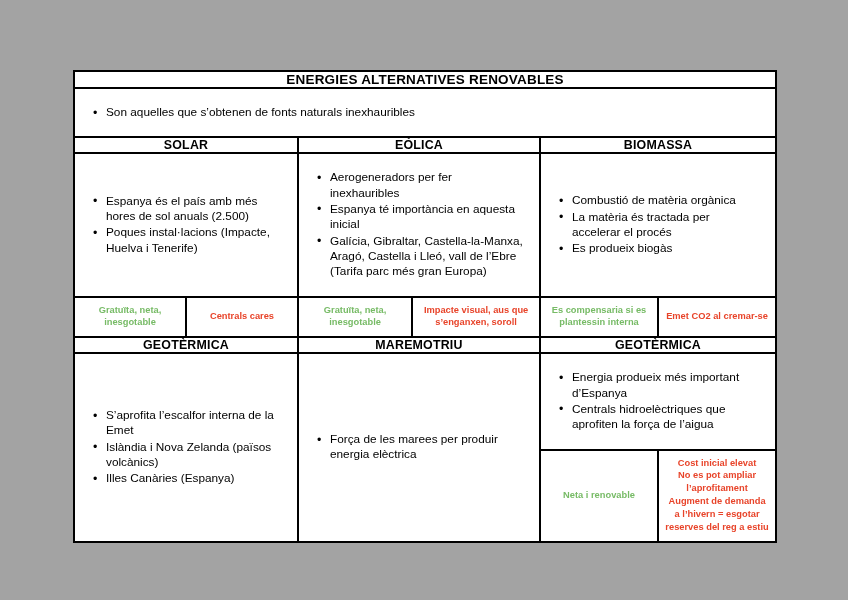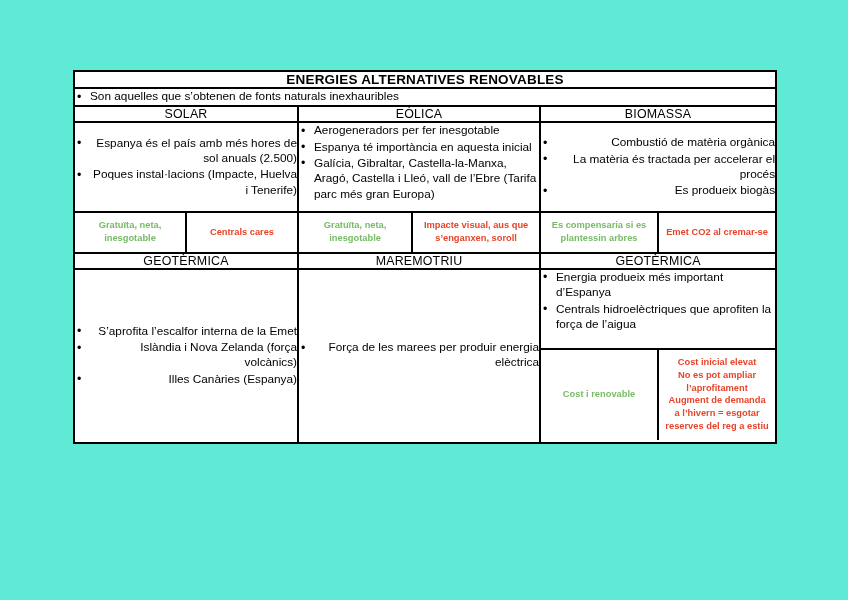--- a/index.html
+++ b/index.html
@@ -12,21 +12,21 @@
     height: 600px;
     font-family: "Liberation Sans", sans-serif;
     color: #000000;
     overflow: hidden;
   }
 
   .page {
     position: relative;
     width: 848px;
     height: 600px;
-    background: #5eead4;
+    background: #a3a3a3;
   }
 
   .doc-table {
     position: absolute;
     left: 73px;
     top: 70px;
     width: 702px;
     border-collapse: collapse;
     table-layout: fixed;
   }
@@ -51,38 +51,38 @@
   
   .intro-cell {
     padding: 7px 6px 8px 8px;
     font-size: 11.8px;
     vertical-align: middle;
   }
 
   
   .section-head {
     text-align: center;
-    font-weight: normal;
+    font-weight: bold;
     font-size: 12.4px;
     letter-spacing: 0.2px;
     padding: 6px 4px 7px 4px;
     vertical-align: middle;
   }
 
   
   .body-cell {
     padding: 8px 8px 8px 6px;
     font-size: 11.8px;
     vertical-align: top;
   }
-  .body-cell.mid { vertical-align: middle; text-align: right; }
+  .body-cell.mid { vertical-align: middle; }
 
   ul.bullets {
     list-style: none;
-    margin: 0;
+    margin: 16px;
     padding: 0;
   }
   ul.bullets > li {
     position: relative;
     padding-left: 15px;
     margin: 0 0 1px 0;
     line-height: 1.30;
   }
   ul.bullets > li::before {
     content: "\2022";
@@ -150,21 +150,21 @@
 
       <tr>
         <td class="body-cell mid" colspan="2" style="height:88px">
           <ul class="bullets">
             <li>Espanya és el país  amb més hores de sol anuals (2.500)</li>
             <li>Poques instal·lacions (Impacte, Huelva i Tenerife)</li>
           </ul>
         </td>
         <td class="body-cell" colspan="2">
           <ul class="bullets">
-            <li>Aerogeneradors per fer inesgotable</li>
+            <li>Aerogeneradors per fer inexhauribles</li>
             <li>Espanya té importància en aquesta inicial</li>
             <li>Galícia, Gibraltar, Castella-la-Manxa, Aragó, Castella i Lleó, vall de l’Ebre (Tarifa parc més gran Europa)</li>
           </ul>
         </td>
         <td class="body-cell mid" colspan="2">
           <ul class="bullets">
             <li>Combustió de matèria orgànica</li>
             <li>La matèria és tractada per accelerar el procés</li>
             <li>Es produeix biogàs</li>
           </ul>
@@ -189,39 +189,39 @@
               <td class="pro" style="width:47%">Gratuïta, neta, inesgotable</td>
               <td class="con sep-l" style="width:53%">Impacte visual, aus que s’enganxen, soroll</td>
             </tr>
               </tbody>
           </table>
         </td>
         <td class="procon-wrap" colspan="2">
           <table class="procon-table">
             <tbody>
                 <tr>
-              <td class="pro" style="width:50%">Es compensaria si es plantessin arbres</td>
+              <td class="pro" style="width:50%">Es compensaria si es plantessin interna</td>
               <td class="con sep-l" style="width:50%">Emet CO2 al cremar-se</td>
             </tr>
               </tbody>
           </table>
         </td>
       </tr>
 
       <tr>
         <td class="section-head" colspan="2">GEOTÈRMICA</td>
         <td class="section-head" colspan="2">MAREMOTRIU</td>
         <td class="section-head" colspan="2">GEOTÈRMICA</td>
       </tr>
 
       <tr>
         <td class="body-cell mid" colspan="2" rowspan="2" style="height:172px">
           <ul class="bullets">
             <li>S’aprofita l’escalfor interna de la Emet</li>
-            <li>Islàndia i Nova Zelanda (força volcànics)</li>
+            <li>Islàndia i Nova Zelanda (països volcànics)</li>
             <li>Illes Canàries (Espanya)</li>
           </ul>
         </td>
         <td class="body-cell mid" colspan="2" rowspan="2">
           <ul class="bullets">
             <li>Força de les marees per produir energia elèctrica</li>
           </ul>
         </td>
         <td class="body-cell" colspan="2" style="height:78px">
           <ul class="bullets">
@@ -229,21 +229,21 @@
             <li>Centrals hidroelèctriques que aprofiten la força de l’aigua</li>
           </ul>
         </td>
       </tr>
 
       <tr>
         <td class="procon-wrap" colspan="2">
           <table class="procon-table">
             <tbody>
                 <tr>
-              <td class="pro" style="width:50%">Cost i renovable</td>
+              <td class="pro" style="width:50%">Neta i renovable</td>
               <td class="con sep-l" style="width:50%">
                 <span>Cost inicial elevat</span><br>
                 <span>No es pot ampliar</span><br>
                 <span>l’aprofitament</span><br>
                 <span>Augment de demanda</span><br>
                 <span>a l’hivern = esgotar</span><br>
                 <span>reserves del reg a estiu</span>
               </td>
             </tr>
               </tbody>

